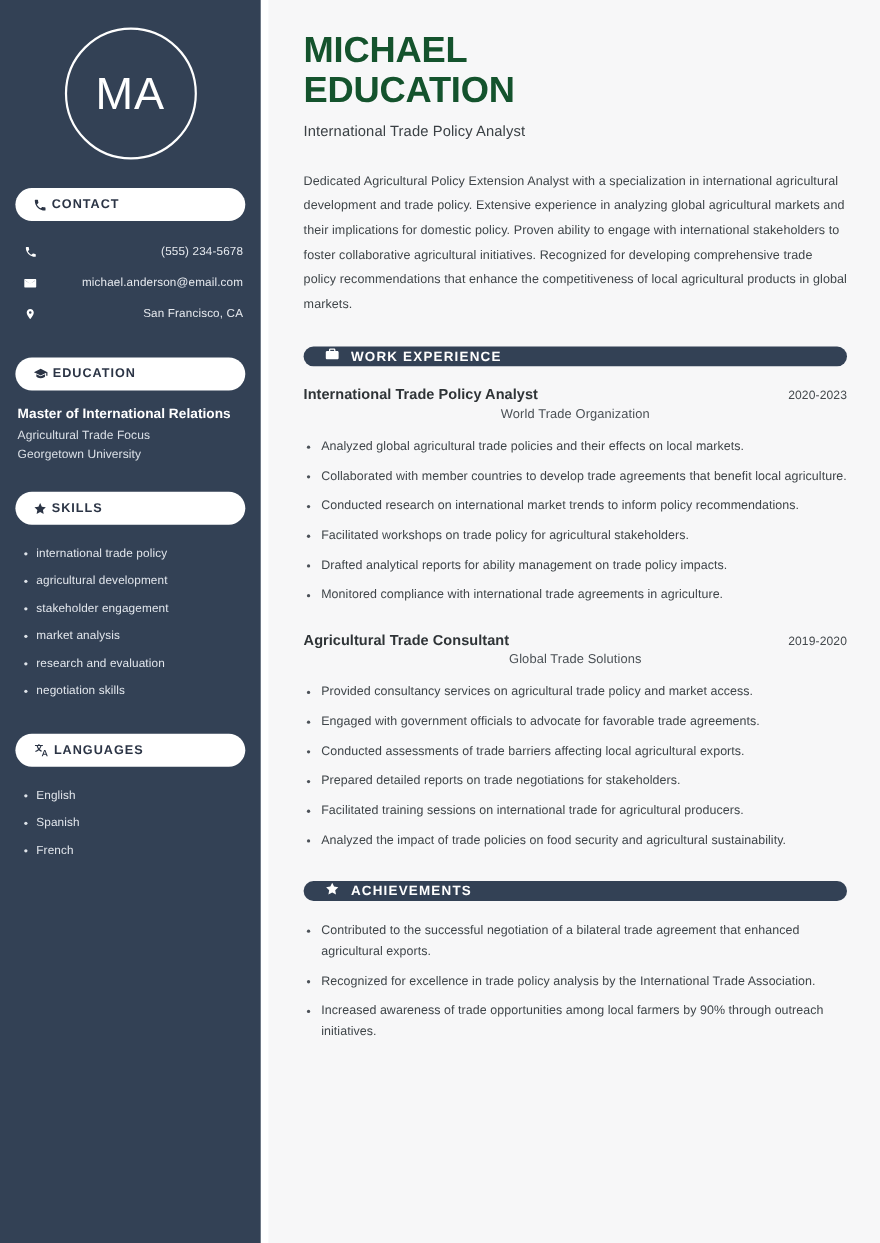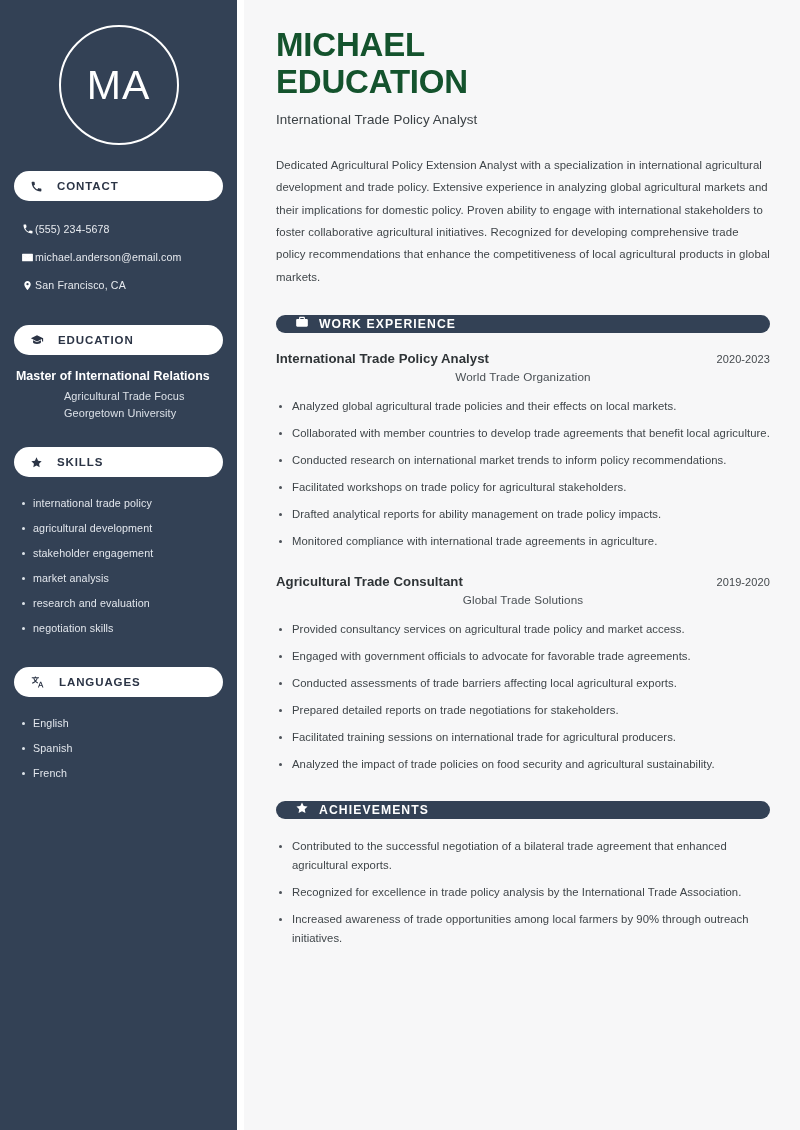--- a/index.html
+++ b/index.html
@@ -53,40 +53,41 @@
     letter-spacing: 1px;
     line-height: 1;
   }
 
   .pill {
     background: #ffffff;
     border-radius: 999px;
     height: 30px;
     display: flex;
     align-items: center;
-    gap: 14px;
+    gap: 4px;
     padding: 0 16px;
     margin-bottom: 14px;
   }
   .pill .pill-label {
     font-size: 11.5px;
     font-weight: bold;
     letter-spacing: 0.9px;
     color: #2b3445;
     text-transform: uppercase;
     white-space: nowrap;
   }
   .pill svg { display: block; }
 
   .contact-list { margin-bottom: 26px; }
   .contact-row {
     display: flex;
     align-items: center;
     padding: 0 2px 0 6px;
     height: 28px;
+    justify-content: space-between;
   }
   .contact-row .c-icon { width: 15px; display: flex; justify-content: center; }
   .contact-row .c-text {
     font-size: 10.6px;
     color: #e7eaef;
     letter-spacing: 0.15px;
   }
 
   .edu-block { padding: 0 4px 0 2px; margin-bottom: 28px; }
   .edu-degree {
@@ -94,21 +95,20 @@
     font-weight: bold;
     color: #ffffff;
     margin-bottom: 7px;
     letter-spacing: 0.05px;
   }
   .edu-line {
     font-size: 10.9px;
     color: #dbe0e7;
     margin-bottom: 5px;
     letter-spacing: 0.1px;
-    margin-left: 48px;
   }
 
   ul.side-list { list-style: none; padding: 0 4px 0 6px; margin-bottom: 26px; }
   ul.side-list li {
     position: relative;
     padding-left: 13px;
     font-size: 10.7px;
     color: #e2e6ec;
     height: 25px;
     line-height: 25px;

